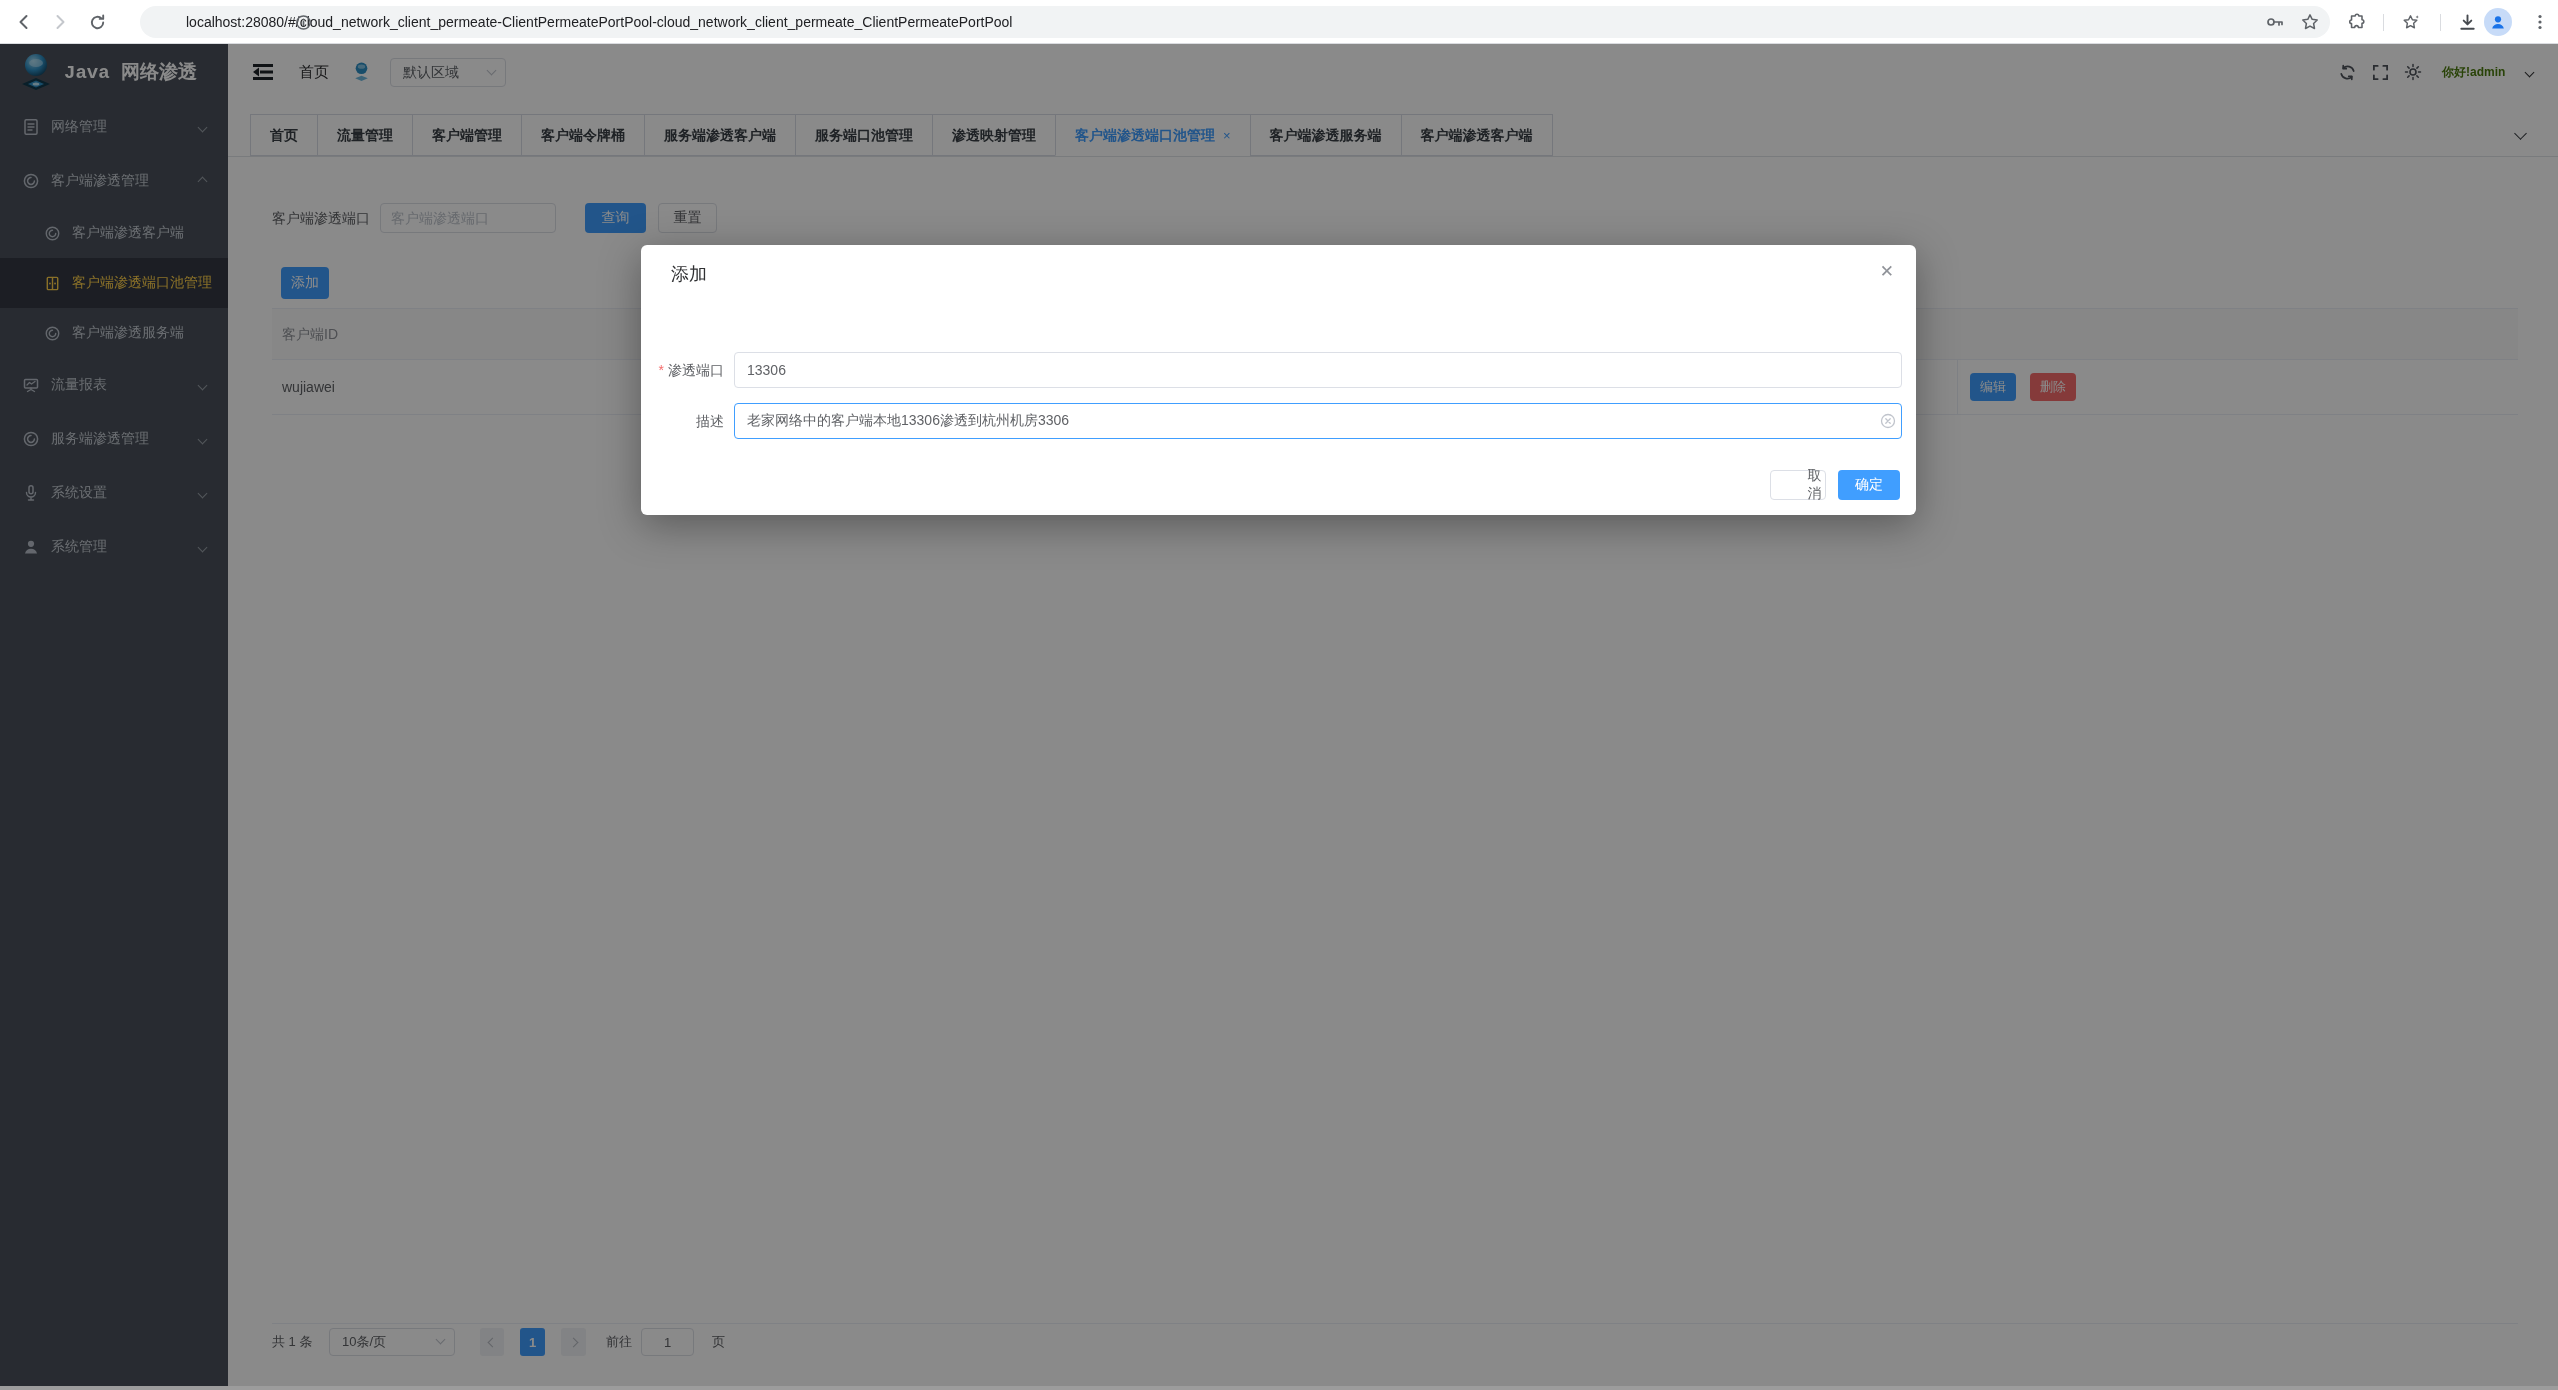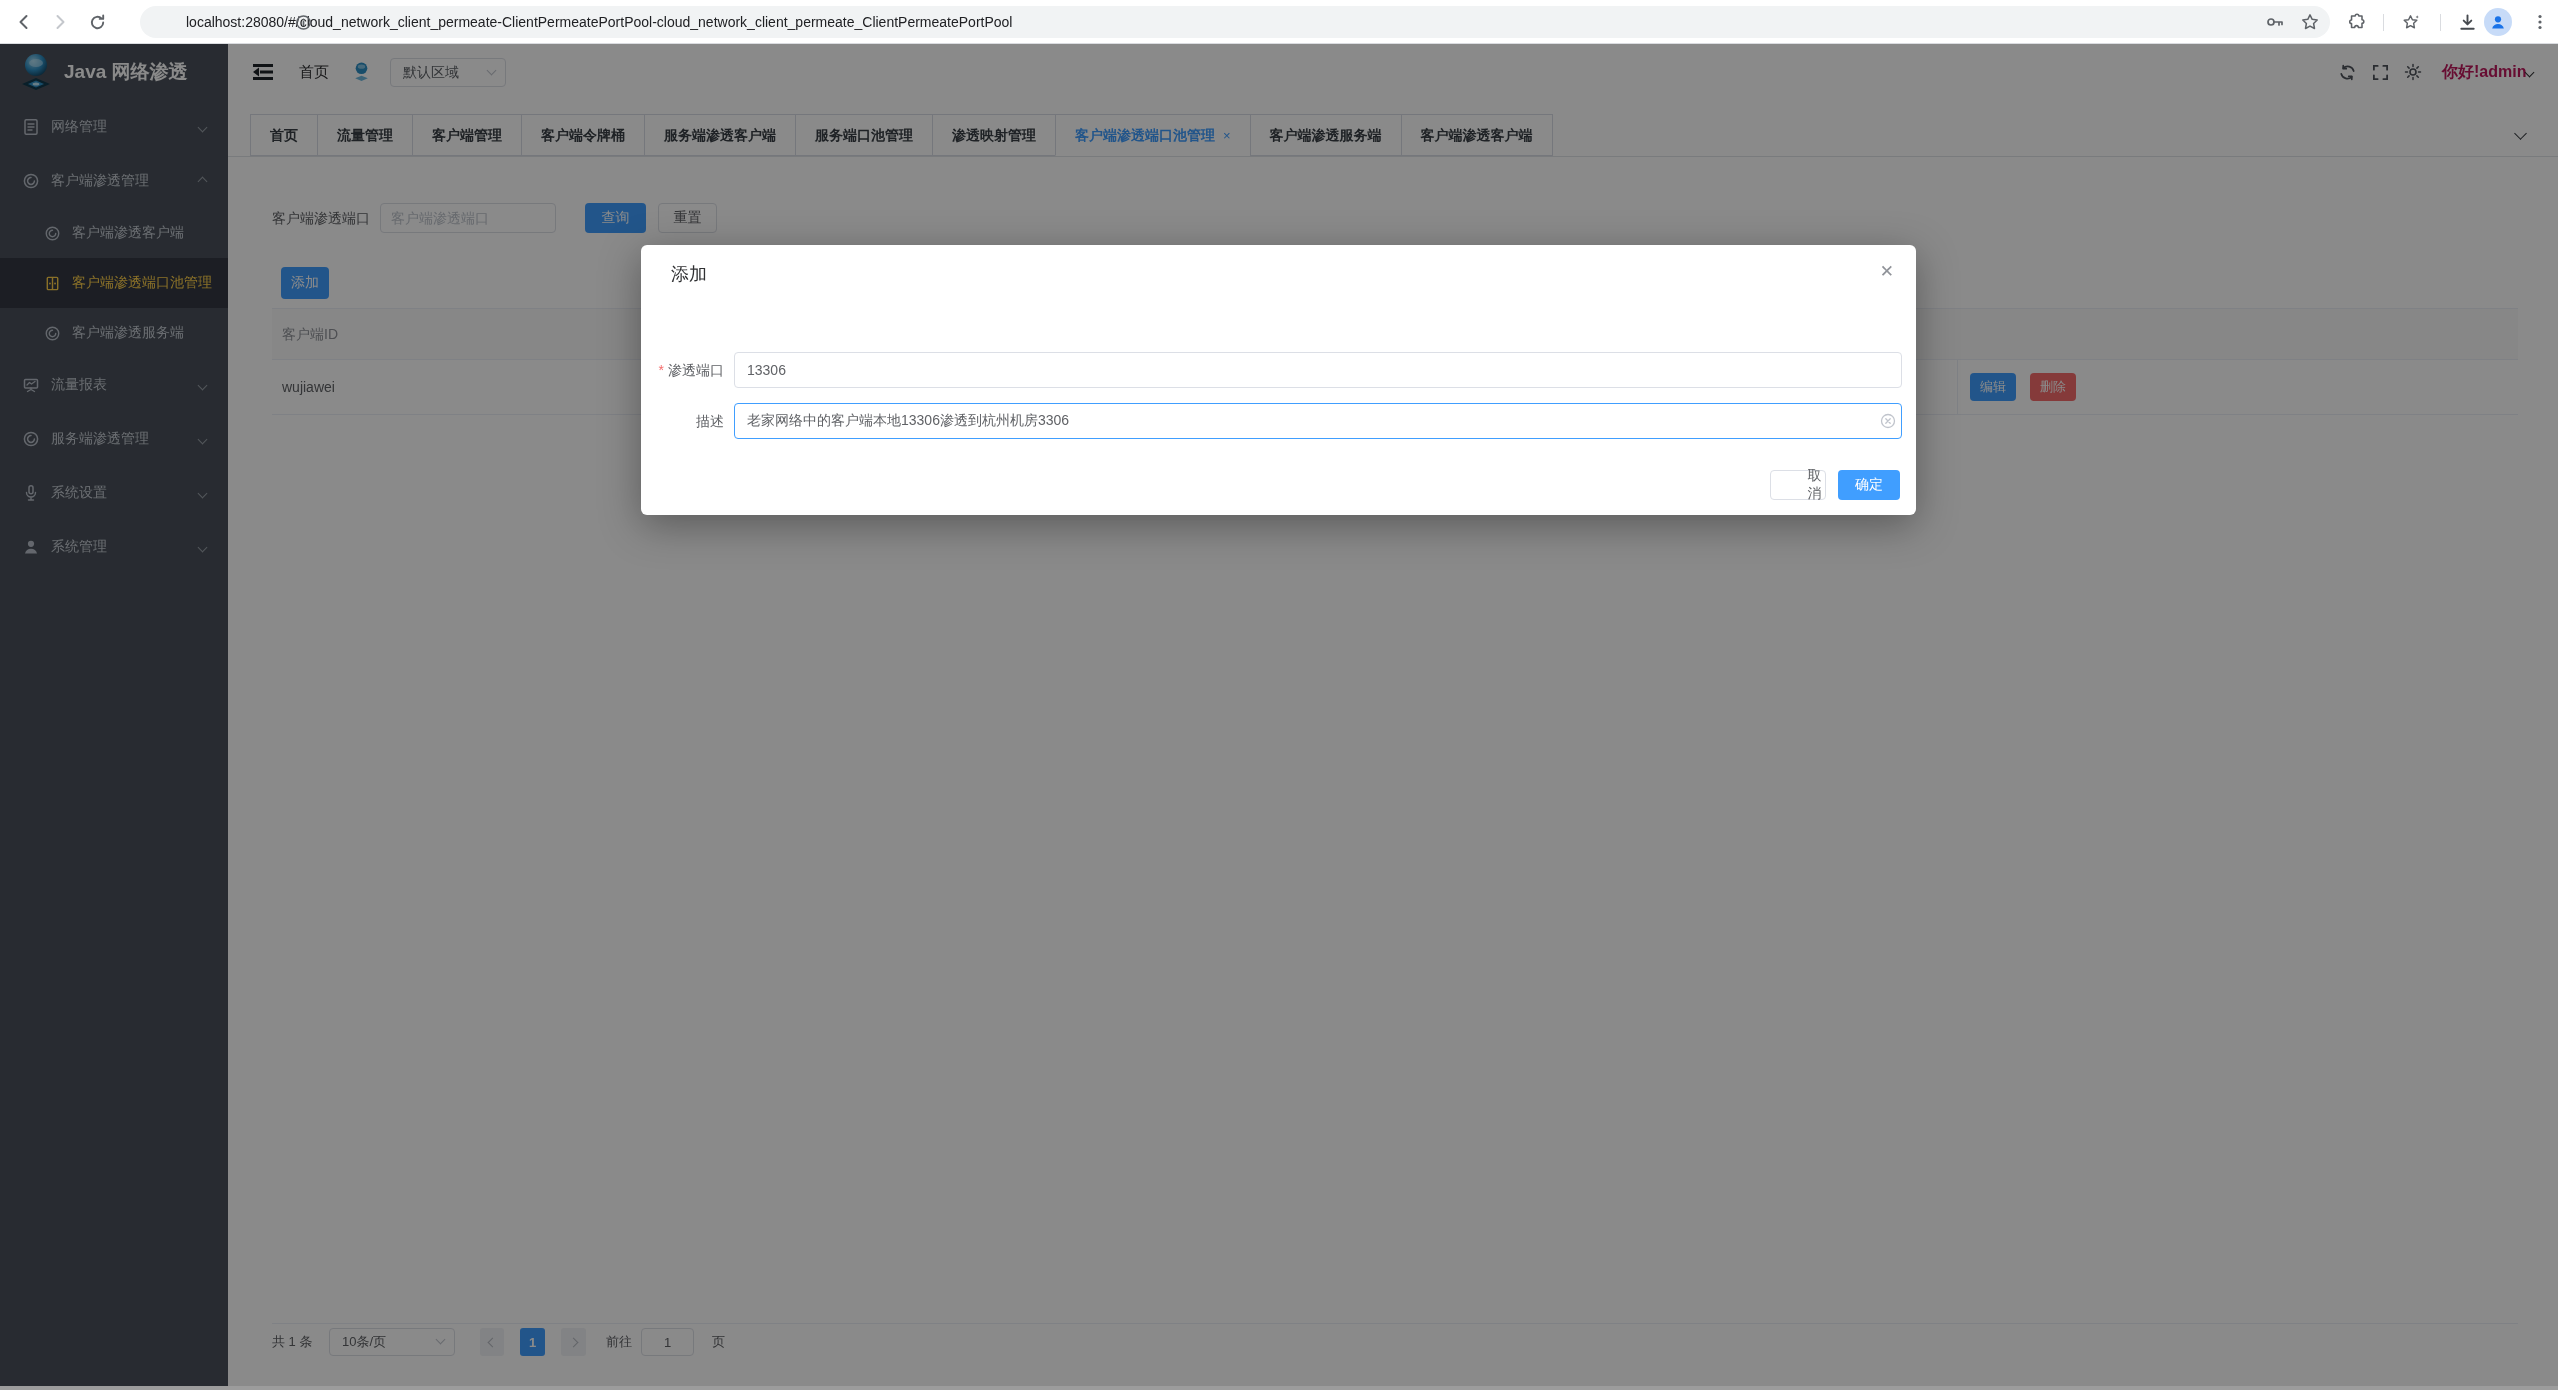--- a/index.html
+++ b/index.html
@@ -14,28 +14,28 @@
              background:#f1f3f4; border-radius:16px; display:flex; align-items:center; }
   #url-text { margin-left:46px; font-size:14px; color:#202124; white-space:nowrap; }
   .omni-right { position:absolute; top:0; height:32px; display:flex; align-items:center; color:#5f6368; }
   .vdiv { position:absolute; top:14px; width:1px; height:17px; background:#dadce0; }
   #avatar-circle { width:28px; height:28px; border-radius:50%; background:#c7dbf8; display:flex; align-items:center; justify-content:center; }
 
   
   #app-header { position:absolute; left:0; top:44px; width:2558px; height:56px; background:#fff; }
   #logo-block { position:absolute; left:0; top:0; width:228px; height:56px; background:#4a515b;
                 display:flex; align-items:center; }
-  #app-title { color:#fff; font-size:19px; font-weight:bold; margin-left:10px; white-space:nowrap; }
+  #app-title { color:#fff; font-size:19px; font-weight:bold; margin-left:10px; white-space:nowrap;font-family:Liberation Mono, monospace; }
   #home-label { position:absolute; left:299px; top:0; height:56px; line-height:56px; font-size:15px; color:#303133; }
   #region-select { position:absolute; left:390px; top:14px; width:116px; height:29px; border:1px solid #dcdfe6;
                    border-radius:4px; display:flex; align-items:center; background:#fff;font-family:Liberation Mono, monospace; }
   #region-select span.val { margin-left:12px; font-size:14px; color:#5f6368; }
   .hicon { position:absolute; top:0; height:56px; display:flex; align-items:center; color:#4f545c; }
-  #greeting { position:absolute; left:2442px; top:0; height:56px; line-height:56px; font-size:16px;
-              font-weight:600; color:#be185d; }
+  #greeting { position:absolute; left:2442px; top:0; height:56px; line-height:56px; font-size:12px;
+              font-weight:600; color:#4d7c0f; }
 
   
   #sidebar { position:absolute; left:0; top:100px; width:228px; height:1290px; background:#4a515b; }
   .menu-item { height:54px; display:flex; align-items:center; padding-left:22px; color:#c4c9d1;
                font-size:14px; cursor:pointer; position:relative; }
   .menu-item .mi-icon { width:18px; height:18px; margin-right:11px; flex:0 0 auto; color:#b9bfc9; }
   .menu-item.sub { height:50px; padding-left:44px; }
   .menu-item.sub .mi-icon { width:17px; height:17px; }
   .menu-item.active { background:#343943; color:#ffd04b; }
   .menu-item.active .mi-icon { color:#ffd04b; }

